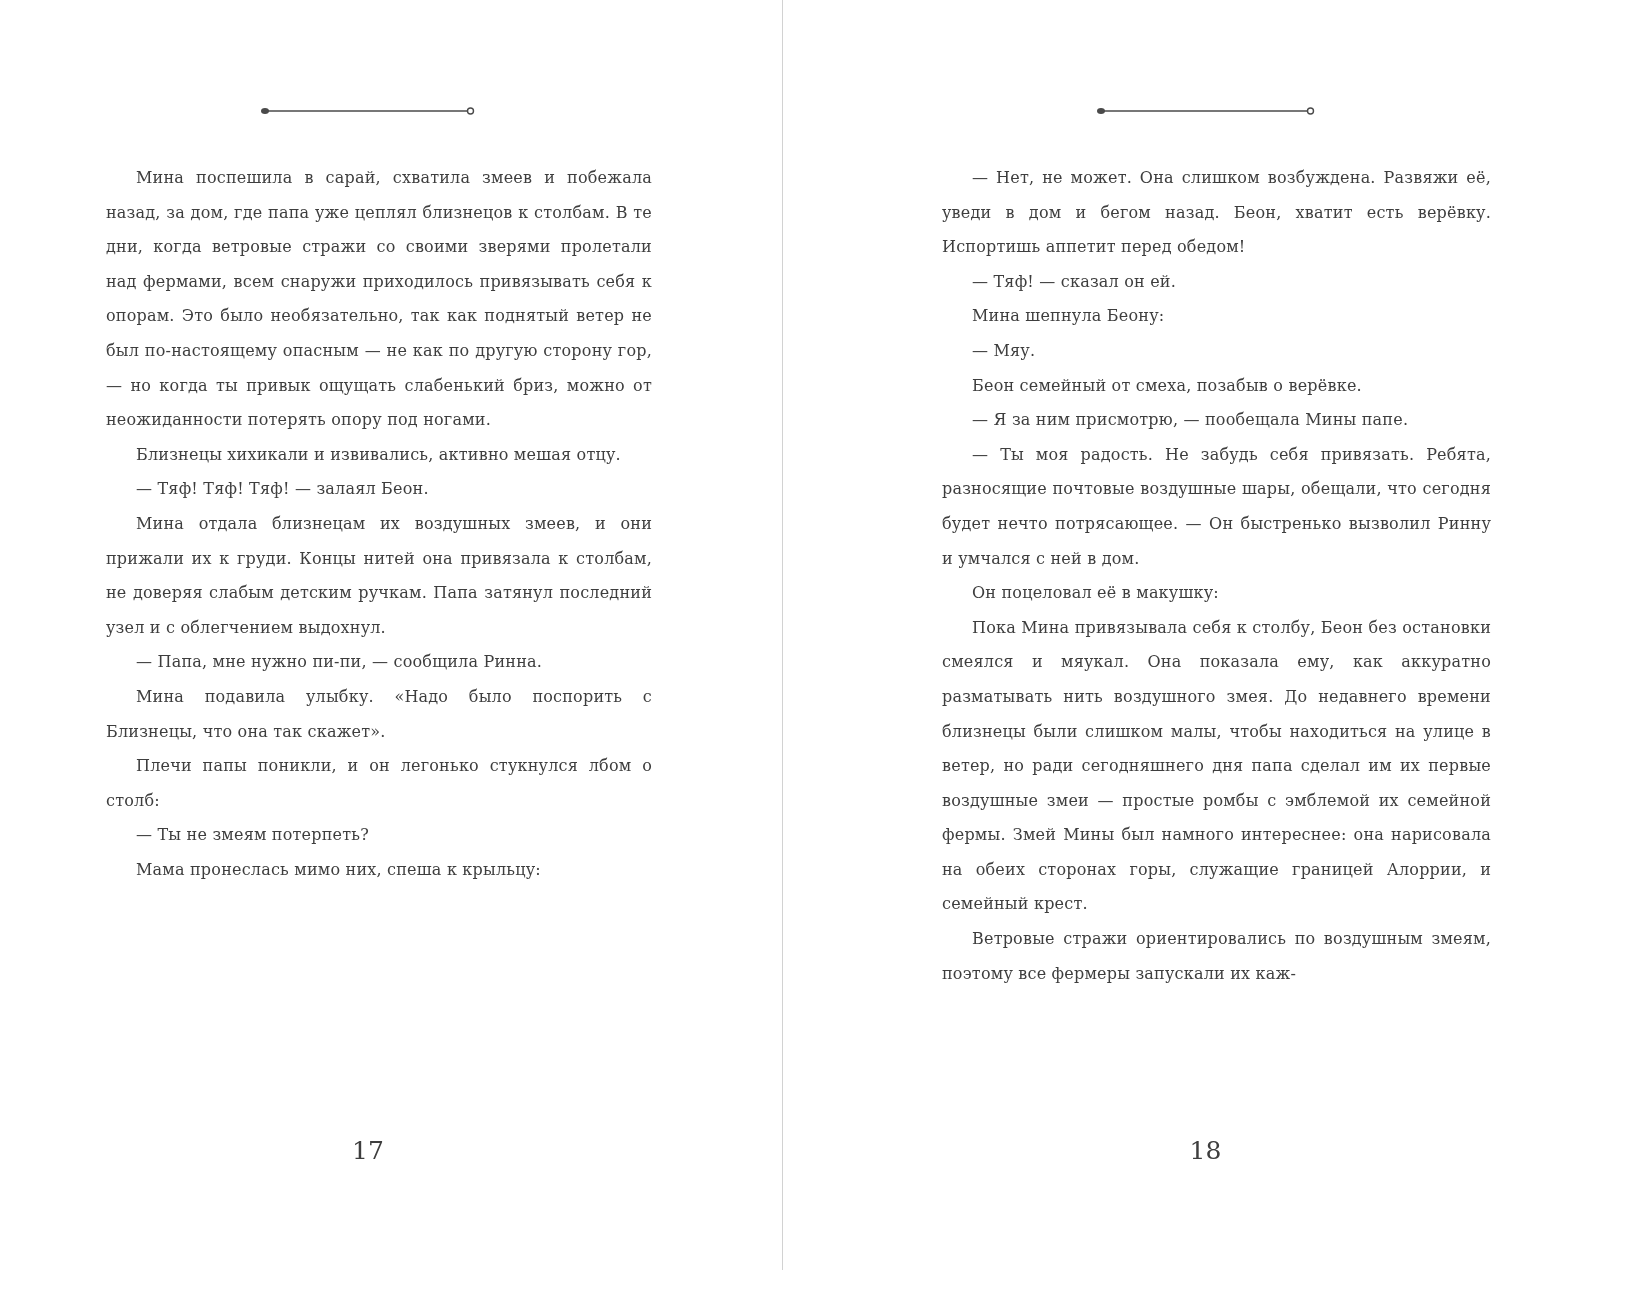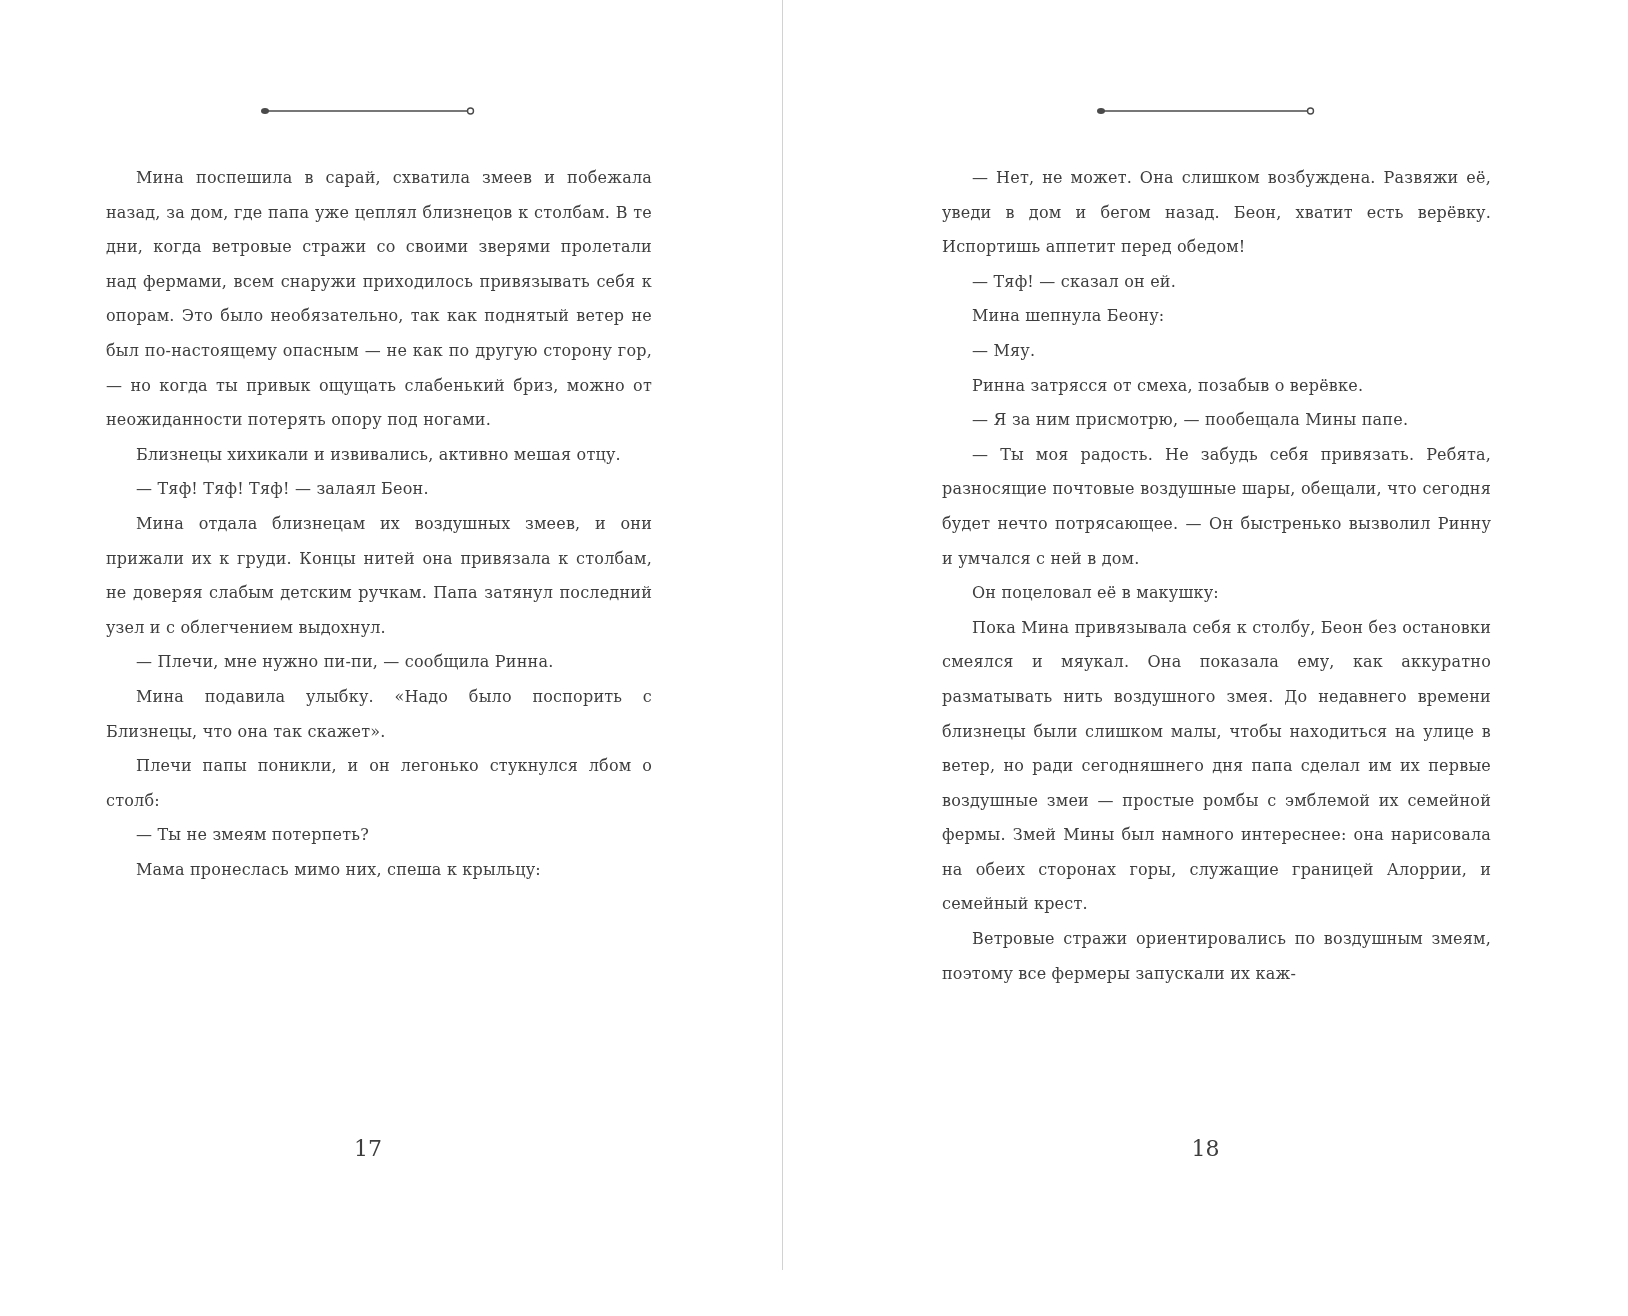--- a/index.html
+++ b/index.html
@@ -51,21 +51,21 @@
     margin: 0;
     padding: 0;
     text-indent: 30px;
   }
   .page-number {
     position: absolute;
     top: 1136px;
     left: 0;
     width: 100%;
     text-align: center;
-    font-size: 22px;
+    font-size: 25px;
     color: #3e3e3e;
   }
 </style>
 </head>
 <body>
 
 <div class="spread">
 
   <div class="page-divider"></div>
 
@@ -75,21 +75,21 @@
         <ellipse cx="5" cy="6" rx="4" ry="3" fill="#4a4a4a"></ellipse>
         <line x1="8" y1="6" x2="207" y2="6" stroke="#4a4a4a" stroke-width="1.4"></line>
         <circle cx="210.5" cy="6" r="3" fill="#ffffff" stroke="#4a4a4a" stroke-width="1.4"></circle>
       </svg>
     </div>
     <div class="page-text">
       <p>Мина поспешила в сарай, схватила змеев и побежала назад, за дом, где папа уже цеплял близнецов к столбам. В те дни, когда ветровые стражи со своими зверями пролетали над фермами, всем снаружи приходилось привязывать себя к опорам. Это было необязательно, так как поднятый ветер не был по-настоящему опасным — не как по другую сторону гор, — но когда ты привык ощущать слабенький бриз, можно от неожиданности потерять опору под ногами.</p>
       <p>Близнецы хихикали и извивались, активно мешая отцу.</p>
       <p>— Тяф! Тяф! Тяф! — залаял Беон.</p>
       <p>Мина отдала близнецам их воздушных змеев, и они прижали их к груди. Концы нитей она привязала к столбам, не доверяя слабым детским ручкам. Папа затянул последний узел и с облегчением выдохнул.</p>
-      <p>— Плечи, мне нужно пи-пи, — сообщила Ринна.</p>
+      <p>— Папа, мне нужно пи-пи, — сообщила Ринна.</p>
       <p>Мина подавила улыбку. «Надо было поспорить с Близнецы, что она так скажет».</p>
       <p>Плечи папы поникли, и он легонько стукнулся лбом о столб:</p>
       <p>— Ты не змеям потерпеть?</p>
       <p>Мама пронеслась мимо них, спеша к крыльцу:</p>
     </div>
     <div class="page-number">17</div>
   </div>
 
   <div class="page page-right">
     <div class="ornament-wrap">
@@ -97,21 +97,21 @@
         <ellipse cx="5" cy="6" rx="4" ry="3" fill="#4a4a4a"></ellipse>
         <line x1="8" y1="6" x2="211" y2="6" stroke="#4a4a4a" stroke-width="1.4"></line>
         <circle cx="214.5" cy="6" r="3" fill="#ffffff" stroke="#4a4a4a" stroke-width="1.4"></circle>
       </svg>
     </div>
     <div class="page-text">
       <p>— Нет, не может. Она слишком возбуждена. Развяжи её, уведи в дом и бегом назад. Беон, хватит есть верёвку. Испортишь аппетит перед обедом!</p>
       <p>— Тяф! — сказал он ей.</p>
       <p>Мина шепнула Беону:</p>
       <p>— Мяу.</p>
-      <p>Ринна затрясся от смеха, позабыв о верёвке.</p>
+      <p>Беон семейный от смеха, позабыв о верёвке.</p>
       <p>— Я за ним присмотрю, — пообещала Мины папе.</p>
       <p>— Ты моя радость. Не забудь себя привязать. Ребята, разносящие почтовые воздушные шары, обещали, что сегодня будет нечто потрясающее. — Он быстренько вызволил Ринну и умчался с ней в дом.</p>
       <p>Он поцеловал её в макушку:</p>
       <p>Пока Мина привязывала себя к столбу, Беон без остановки смеялся и мяукал. Она показала ему, как аккуратно разматывать нить воздушного змея. До недавнего времени близнецы были слишком малы, чтобы находиться на улице в ветер, но ради сегодняшнего дня папа сделал им их первые воздушные змеи — простые ромбы с эмблемой их семейной фермы. Змей Мины был намного интереснее: она нарисовала на обеих сторонах горы, служащие границей Алоррии, и семейный крест.</p>
       <p>Ветровые стражи ориентировались по воздушным змеям, поэтому все фермеры запускали их каж-</p>
     </div>
     <div class="page-number">18</div>
   </div>
 
 </div>

